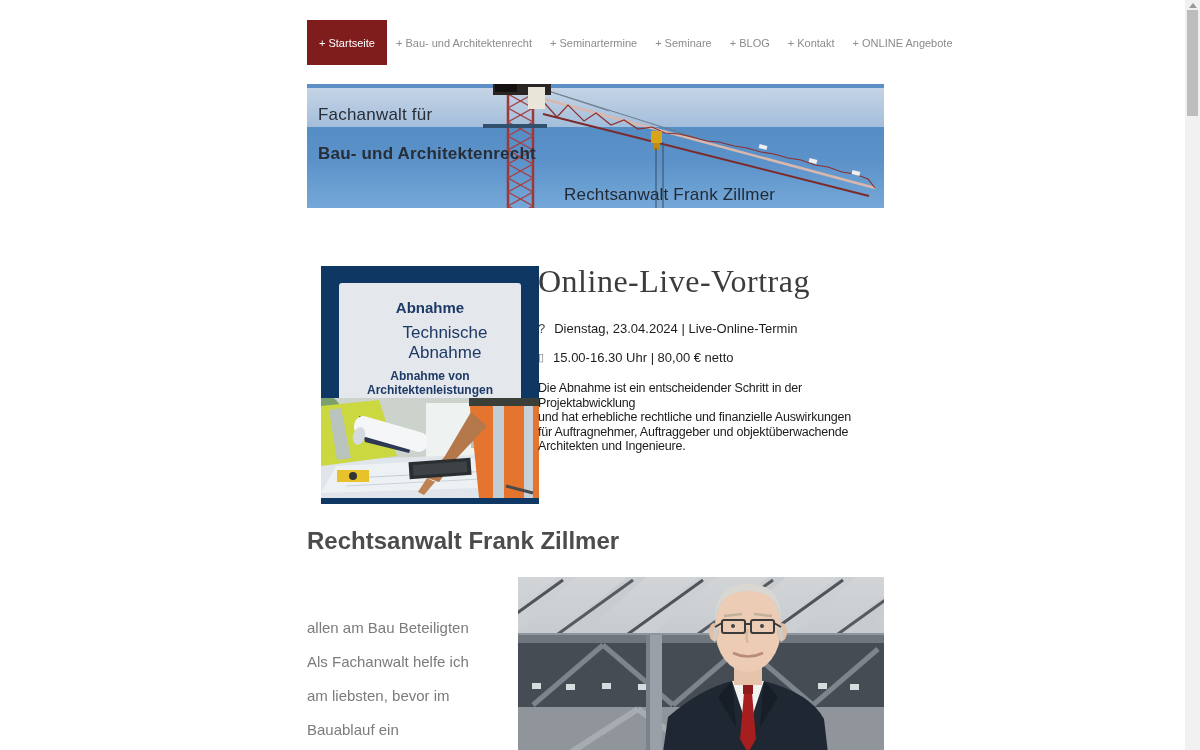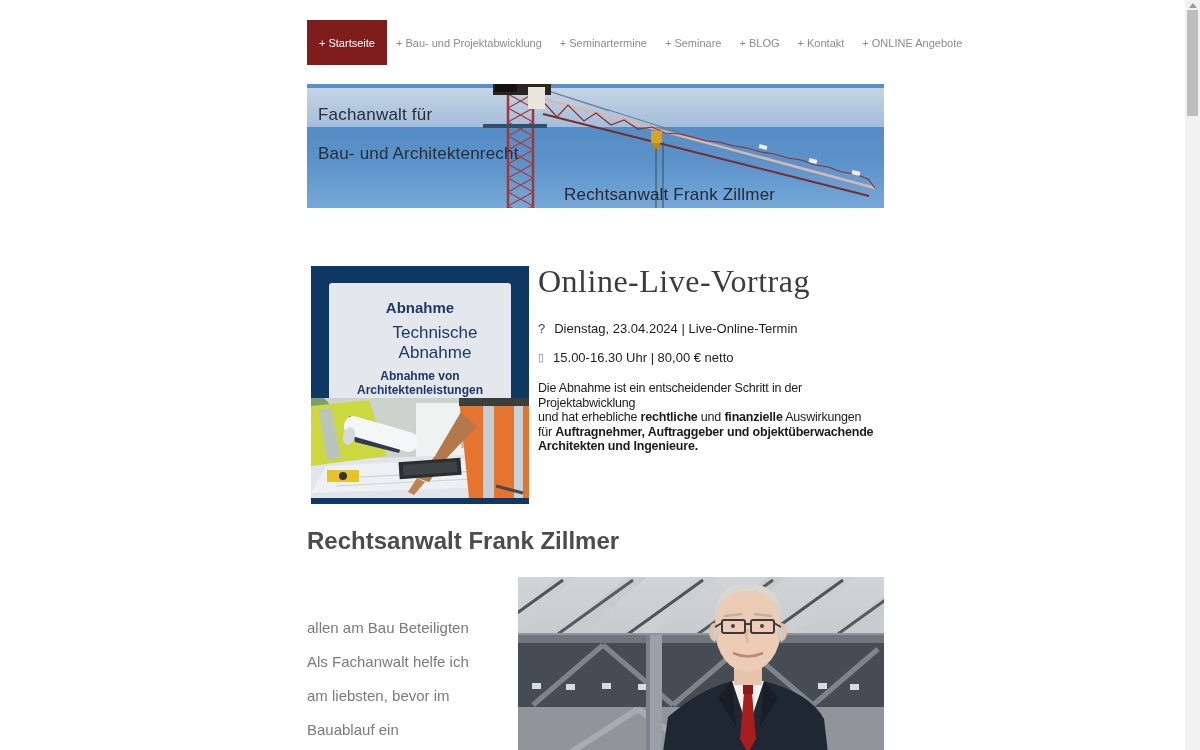--- a/index.html
+++ b/index.html
@@ -10,63 +10,63 @@
   .nav{position:absolute;left:0;top:20px;height:45px;display:flex;align-items:stretch;}
   .nav a{display:flex;align-items:center;padding:0 9px;font-size:11px;color:#8b8b8b;
          text-decoration:none;white-space:nowrap;}
   .nav a.active{background:#7f1d1d;color:#ffffff;padding:0 12px;}
 
   
   .banner{position:absolute;left:0;top:84px;width:577px;height:124px;overflow:hidden;}
   .banner svg{position:absolute;left:0;top:0;}
   .banner-text{position:absolute;color:#272e37;font-size:17px;letter-spacing:.2px;}
   .bt1{left:11px;top:21px;}
-  .bt2{left:11px;top:60px;}
+  .bt2{left:11px;top:60px;font-weight:bold;}
   .bt3{left:257px;top:101px;color:#232a33;}
 
   
-  .event-img{position:absolute;left:4px;top:266px;width:218px;height:238px;background:#0e3763;overflow:hidden;}
+  .event-img{position:absolute;left:14px;top:266px;width:218px;height:238px;background:#0e3763;overflow:hidden;}
   .event-card{position:absolute;left:18px;top:17px;width:182px;height:121px;background:#e4e7ec;
               border-radius:3px;text-align:center;color:#1d3a66;}
   .ec1{margin-top:16px;font-size:15px;font-weight:bold;}
   .ec2{margin-top:7px;font-size:17px;font-weight:normal;margin-left:30px;}
   .ec3{margin-top:6px;font-size:12px;font-weight:bold;}
   .ec4{margin-top:14px;font-size:8.5px;letter-spacing:2px;color:#6e7681;font-weight:bold;}
   .event-photo{position:absolute;left:0;top:132px;width:218px;height:100px;}
   .event-right{position:absolute;left:231px;top:263px;width:352px;}
   h1.event-title{margin:0;font-family:"Liberation Serif",serif;font-weight:400;
                  font-size:32px;line-height:36px;color:#3c3c3c;letter-spacing:.5px;}
   .meta-row{margin-top:0;font-size:13px;color:#1d1d1d;display:flex;align-items:center;}
   .meta-date{margin-top:22px;}
   .meta-time{margin-top:14px;}
   .meta-icon{margin-right:9px;color:#444;}
   .meta-icon.box{font-size:11px;color:#777;}
   .intro{margin-top:16px;font-size:12.5px;line-height:14.6px;color:#1b1b1b;letter-spacing:-0.2px;}
-  .intro b{font-weight:bold;}
+  .intro b{font-weight:normal;}
 
   
   h2.about-title{position:absolute;left:0;top:527px;margin:0;font-size:24px;font-weight:bold;color:#4c4c4c;}
   .about-text{position:absolute;left:0;top:611px;width:215px;font-size:15px;line-height:34px;color:#7b7b7b;}
   .portrait{position:absolute;left:211px;top:577px;width:366px;height:210px;overflow:hidden;}
 
   
   .scrollbar{position:absolute;right:0;top:0;width:15px;height:750px;background:#f1f1f1;}
   .scroll-arrow{position:absolute;left:3.5px;top:3px;width:0;height:0;
                 border-left:4px solid transparent;border-right:4px solid transparent;
                 border-bottom:5px solid #9a9a9a;}
   .scroll-thumb{position:absolute;left:2px;top:10px;width:11px;height:106px;background:#bdbdbd;}
 </style>
 </head>
 <body>
 
 <div class="page">
 
   <div class="nav">
     <a class="active" href="#">+ Startseite</a>
-    <a href="#">+ Bau- und Projektabwicklung</a>
+    <a href="#">+ Bau- und Architektenrecht</a>
     <a href="#">+ Seminartermine</a>
     <a href="#">+ Seminare</a>
     <a href="#">+ BLOG</a>
     <a href="#">+ Kontakt</a>
     <a href="#">+ ONLINE Angebote</a>
   </div>
 
   <div class="banner">
     <div>
       <svg width="577" height="140" viewBox="0 0 577 140">

